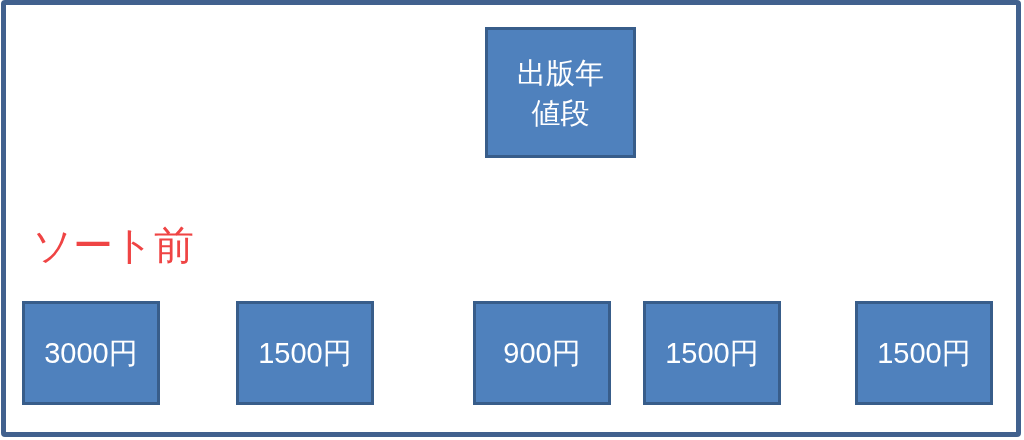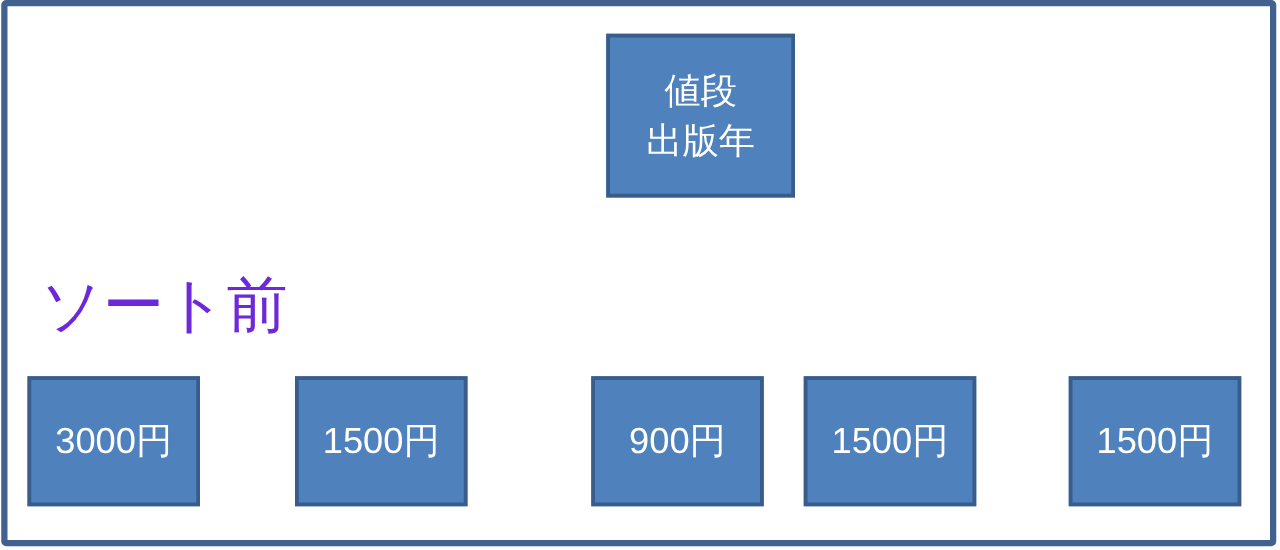--- a/index.html
+++ b/index.html
@@ -50,45 +50,45 @@
     width: 151px;
     height: 131px;
   }
   .header-node .line {
     line-height: 40px;
   }
   .section-label {
     position: absolute;
     left: 32px;
     top: 221px;
-    font-size: 49px;
+    font-size: 40px;
     line-height: 48px;
-    color: #6d28d9;
+    color: #ef4444;
     white-space: nowrap;
   }
   .data-node {
     top: 301px;
     width: 138px;
     height: 104px;
   }
   .data-node.n0 { left: 22px; }
   .data-node.n1 { left: 236px; }
   .data-node.n2 { left: 435px; margin-left: 38px; }
   .data-node.n3 { left: 643px; }
   .data-node.n4 { left: 855px; }
 </style>
 </head>
 <body>
 
 <div class="stage">
   <div class="frame"></div>
 
   <div class="node header-node">
+    <span class="line">出版年</span>
     <span class="line">値段</span>
-    <span class="line">出版年</span>
   </div>
 
   <div class="section-label">ソート前</div>
 
   <div class="node data-node n0">
     <span class="line">3000円</span>
   </div>
 
   <div class="node data-node n1">
     <span class="line">1500円</span>

